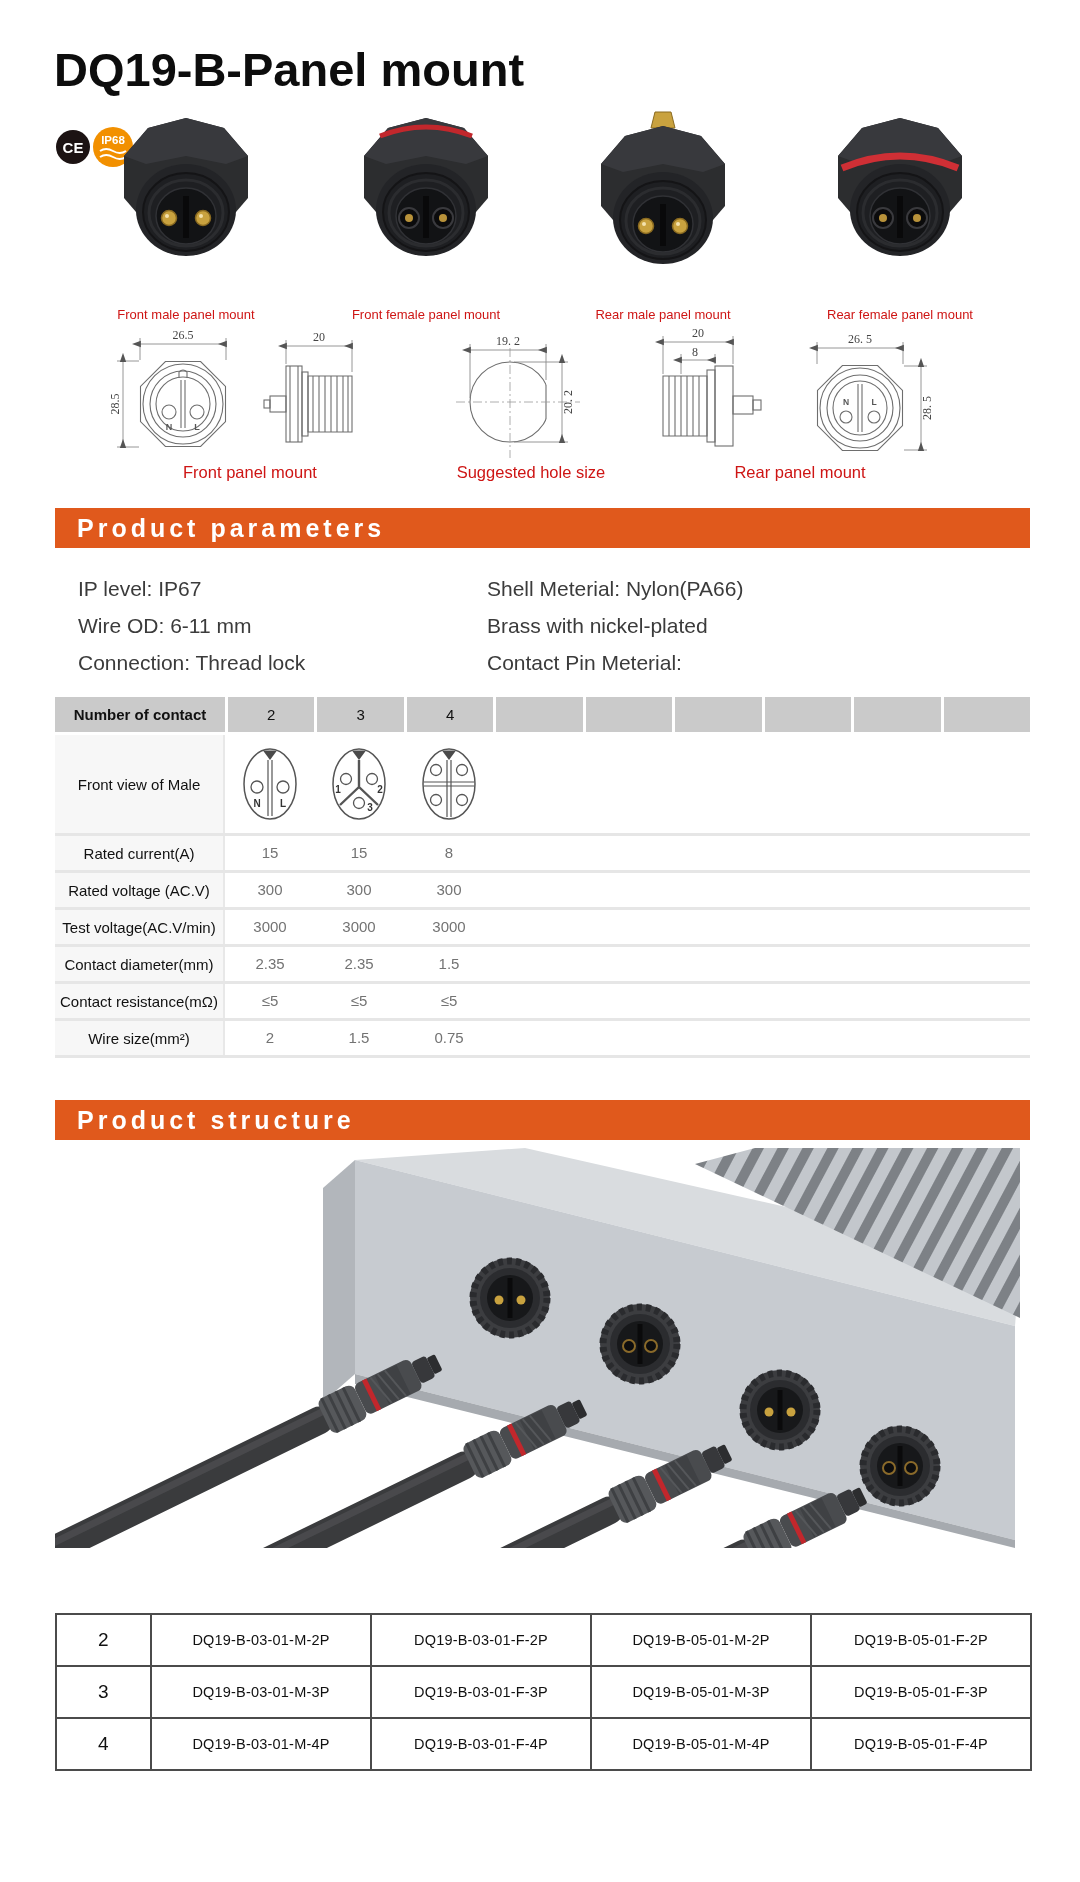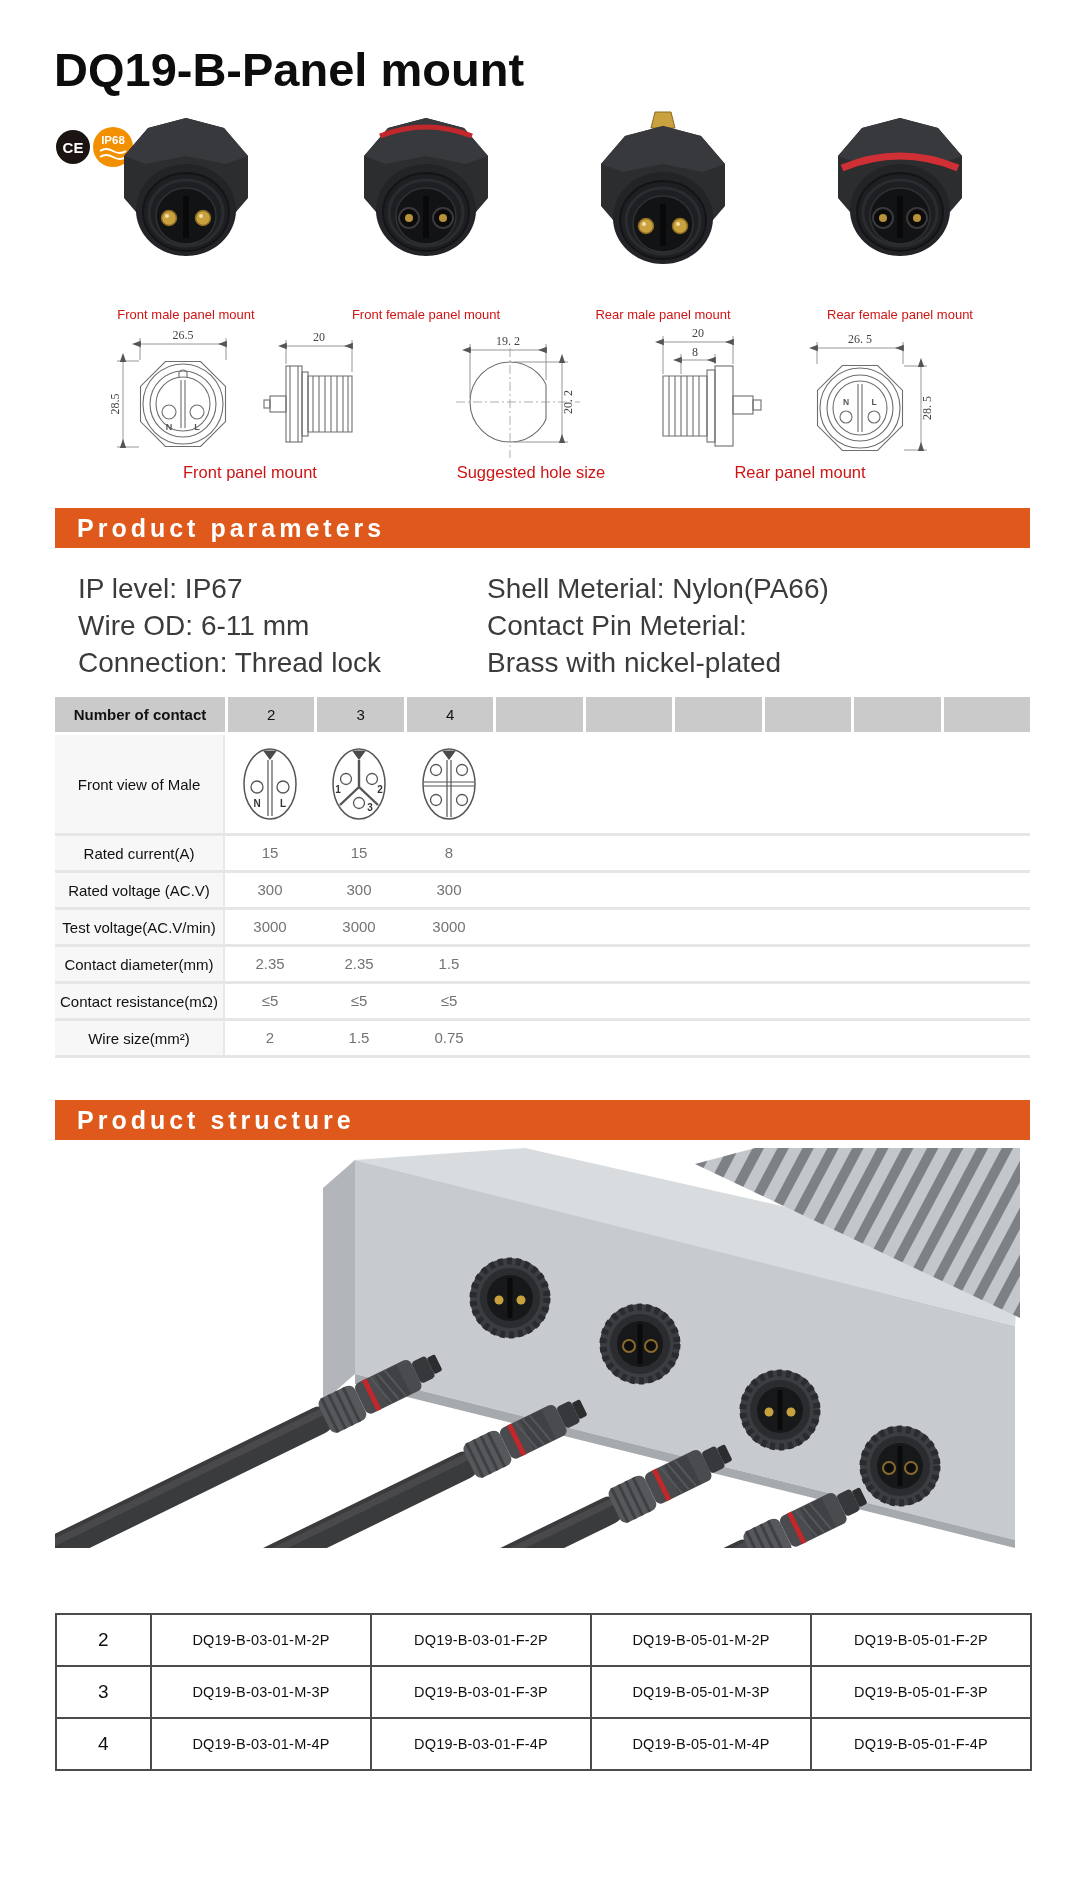--- a/index.html
+++ b/index.html
@@ -17,21 +17,21 @@
 
   .drawing{position:absolute;}
   .dcap{position:absolute;top:463px;width:220px;text-align:center;
         font-size:16.5px;color:#ce1514;}
   .dimtext{font-family:"Liberation Serif",serif;font-size:12px;fill:#444;}
 
   .bar{position:absolute;left:55px;width:975px;height:40px;background:#e0591c;
        color:#fff;font-size:25px;font-weight:700;letter-spacing:4px;
        line-height:41px;padding-left:22px;box-sizing:border-box;}
 
-  .pcol{position:absolute;top:570px;font-size:28px;color:#3b3b3b;}
+  .pcol{position:absolute;top:570px;font-size:21px;color:#3b3b3b;}
   .pcol div{height:37px;line-height:37px;}
   .pcol.left{left:78px;}
   .pcol.right{left:487px;}
 
   
   .sptable{position:absolute;left:55px;top:697px;width:975px;
            border-bottom:3px solid #e6e6e6;}
   .sp-header{display:flex;height:35px;gap:3px;}
   .sp-h-label{width:170px;background:#cacaca;font-weight:700;font-size:15px;
               display:flex;align-items:center;justify-content:center;color:#111;}
@@ -288,22 +288,22 @@
 
 <div class="bar" style="top:508px">Product parameters</div>
 
 <div class="pcol left">
   <div>IP level: IP67</div>
   <div>Wire OD: 6-11 mm</div>
   <div>Connection: Thread lock</div>
 </div>
 <div class="pcol right">
   <div>Shell Meterial: Nylon(PA66)</div>
+  <div>Brass with nickel-plated</div>
   <div>Contact Pin Meterial:</div>
-  <div>Brass with nickel-plated</div>
 </div>
 
 <div class="sptable">
   <div class="sp-header">
     <div class="sp-h-label">Number of contact</div>
     <div class="sp-h-cell">2</div>
     <div class="sp-h-cell">3</div>
     <div class="sp-h-cell">4</div>
     <div class="sp-h-cell"></div>
     <div class="sp-h-cell"></div>

